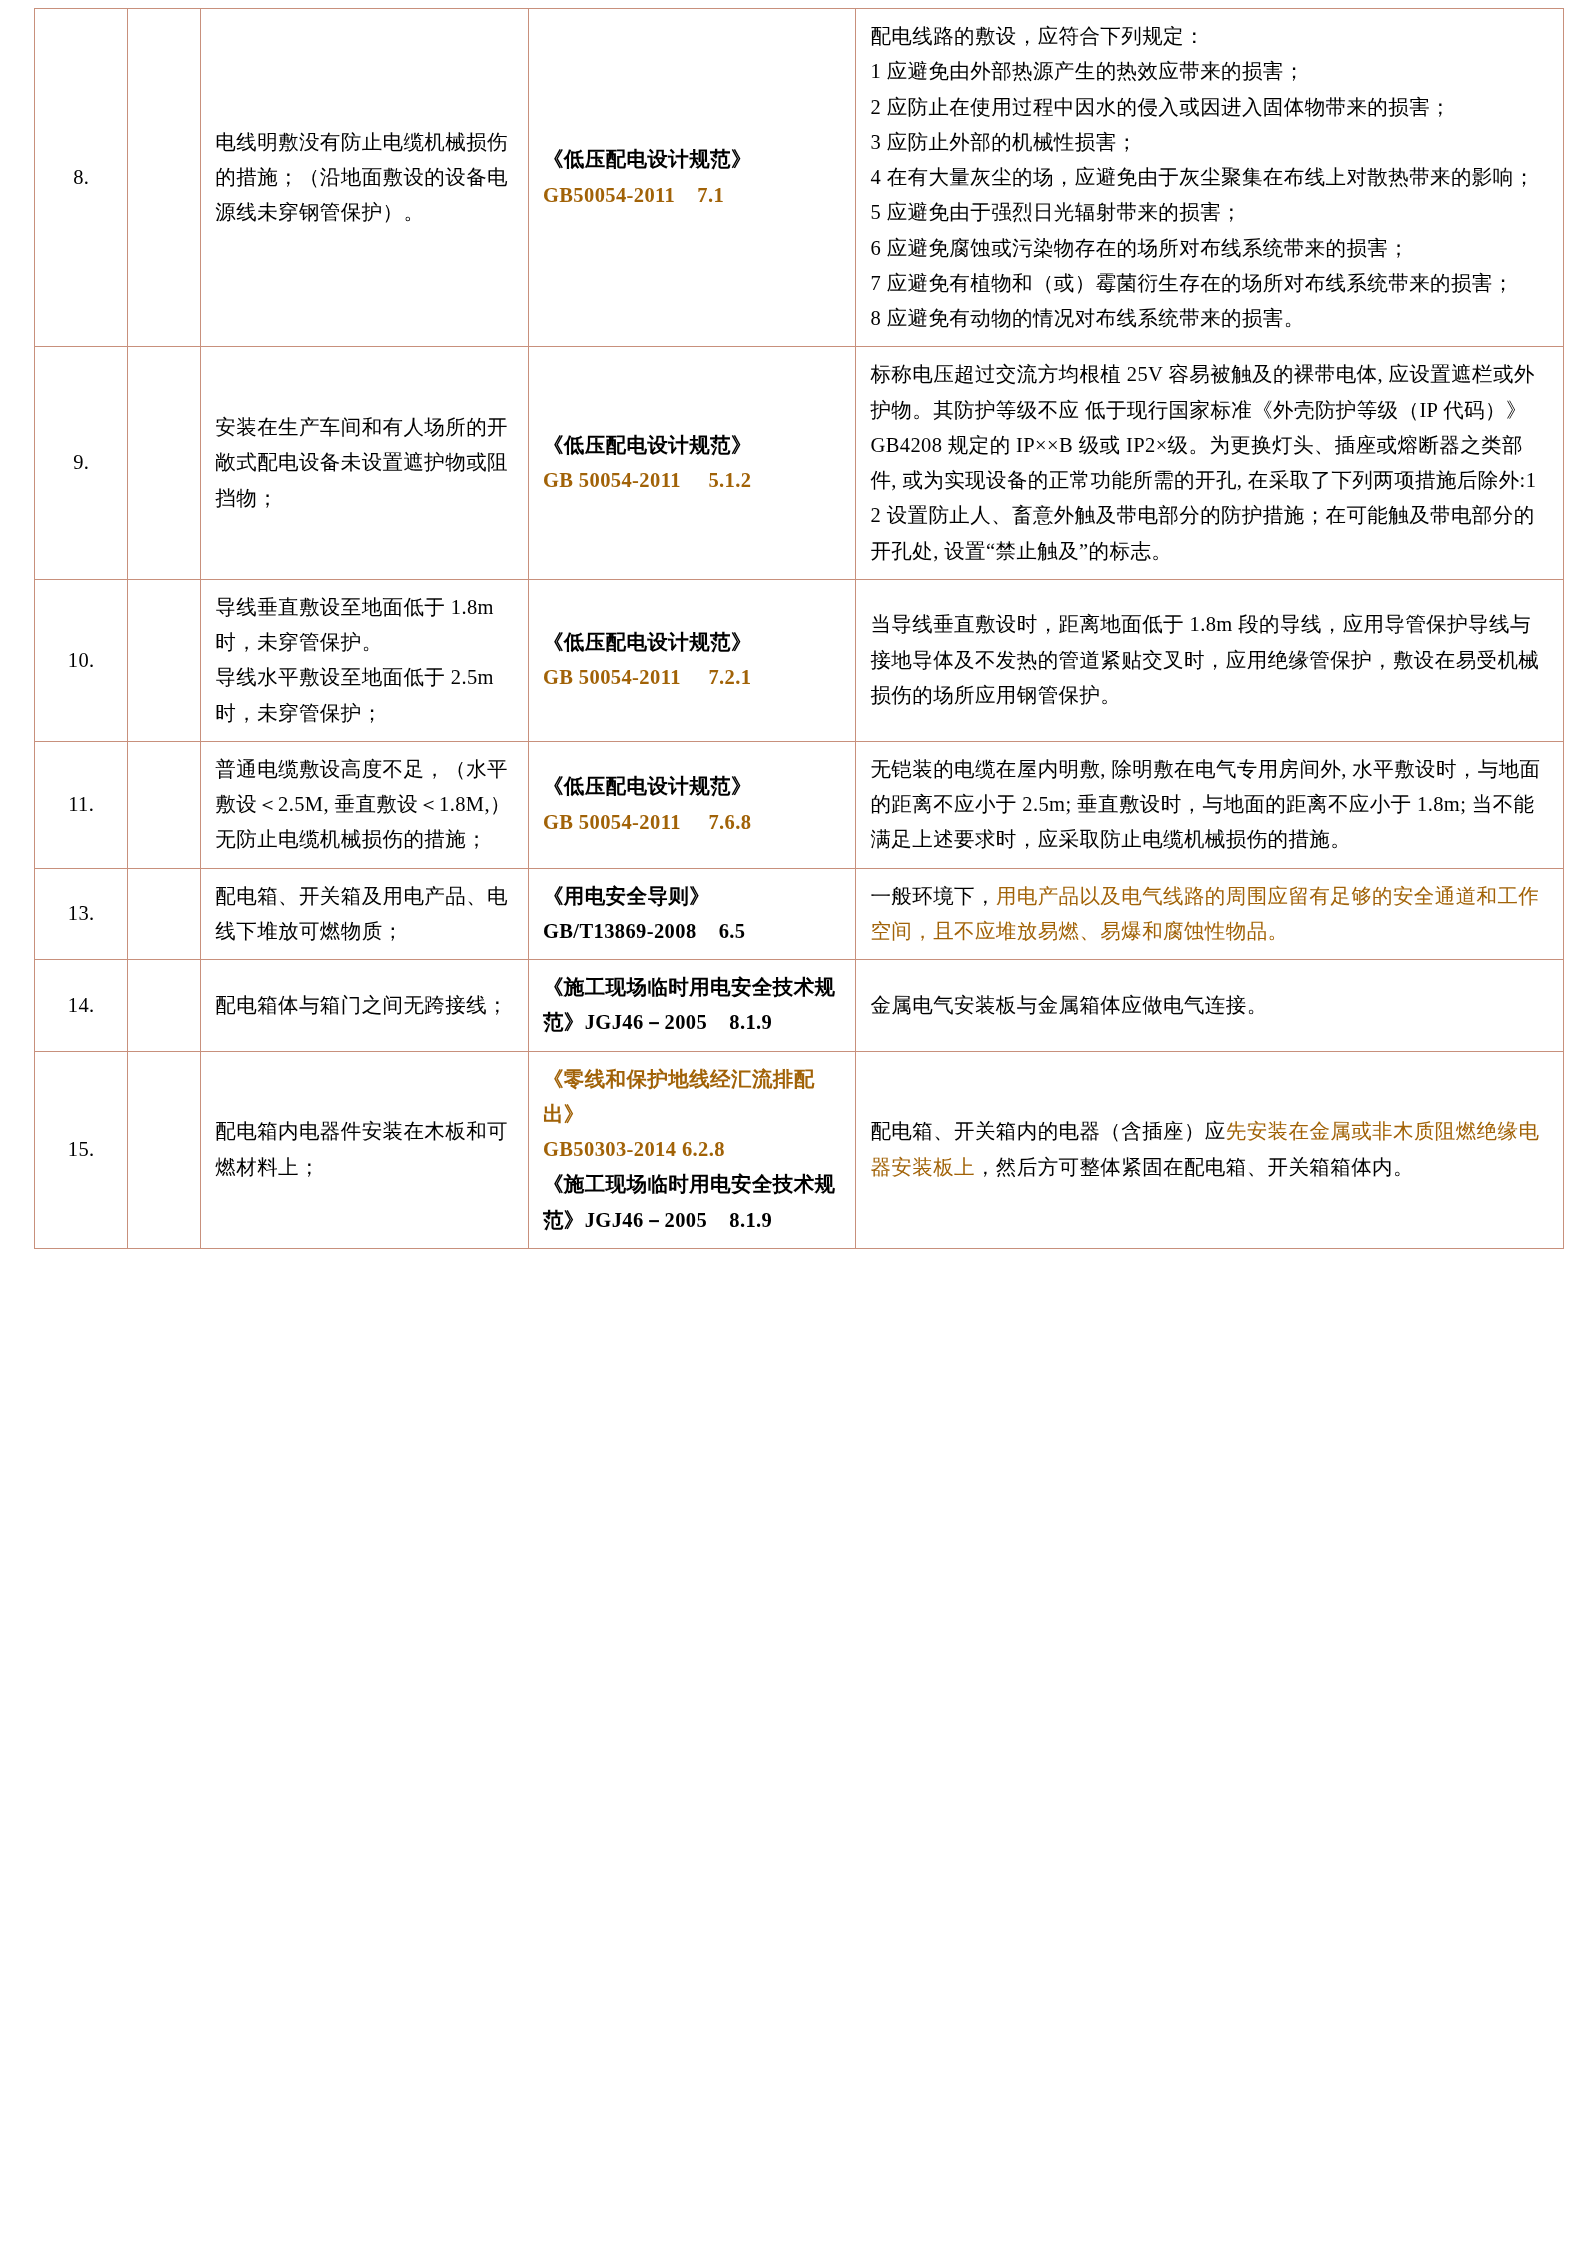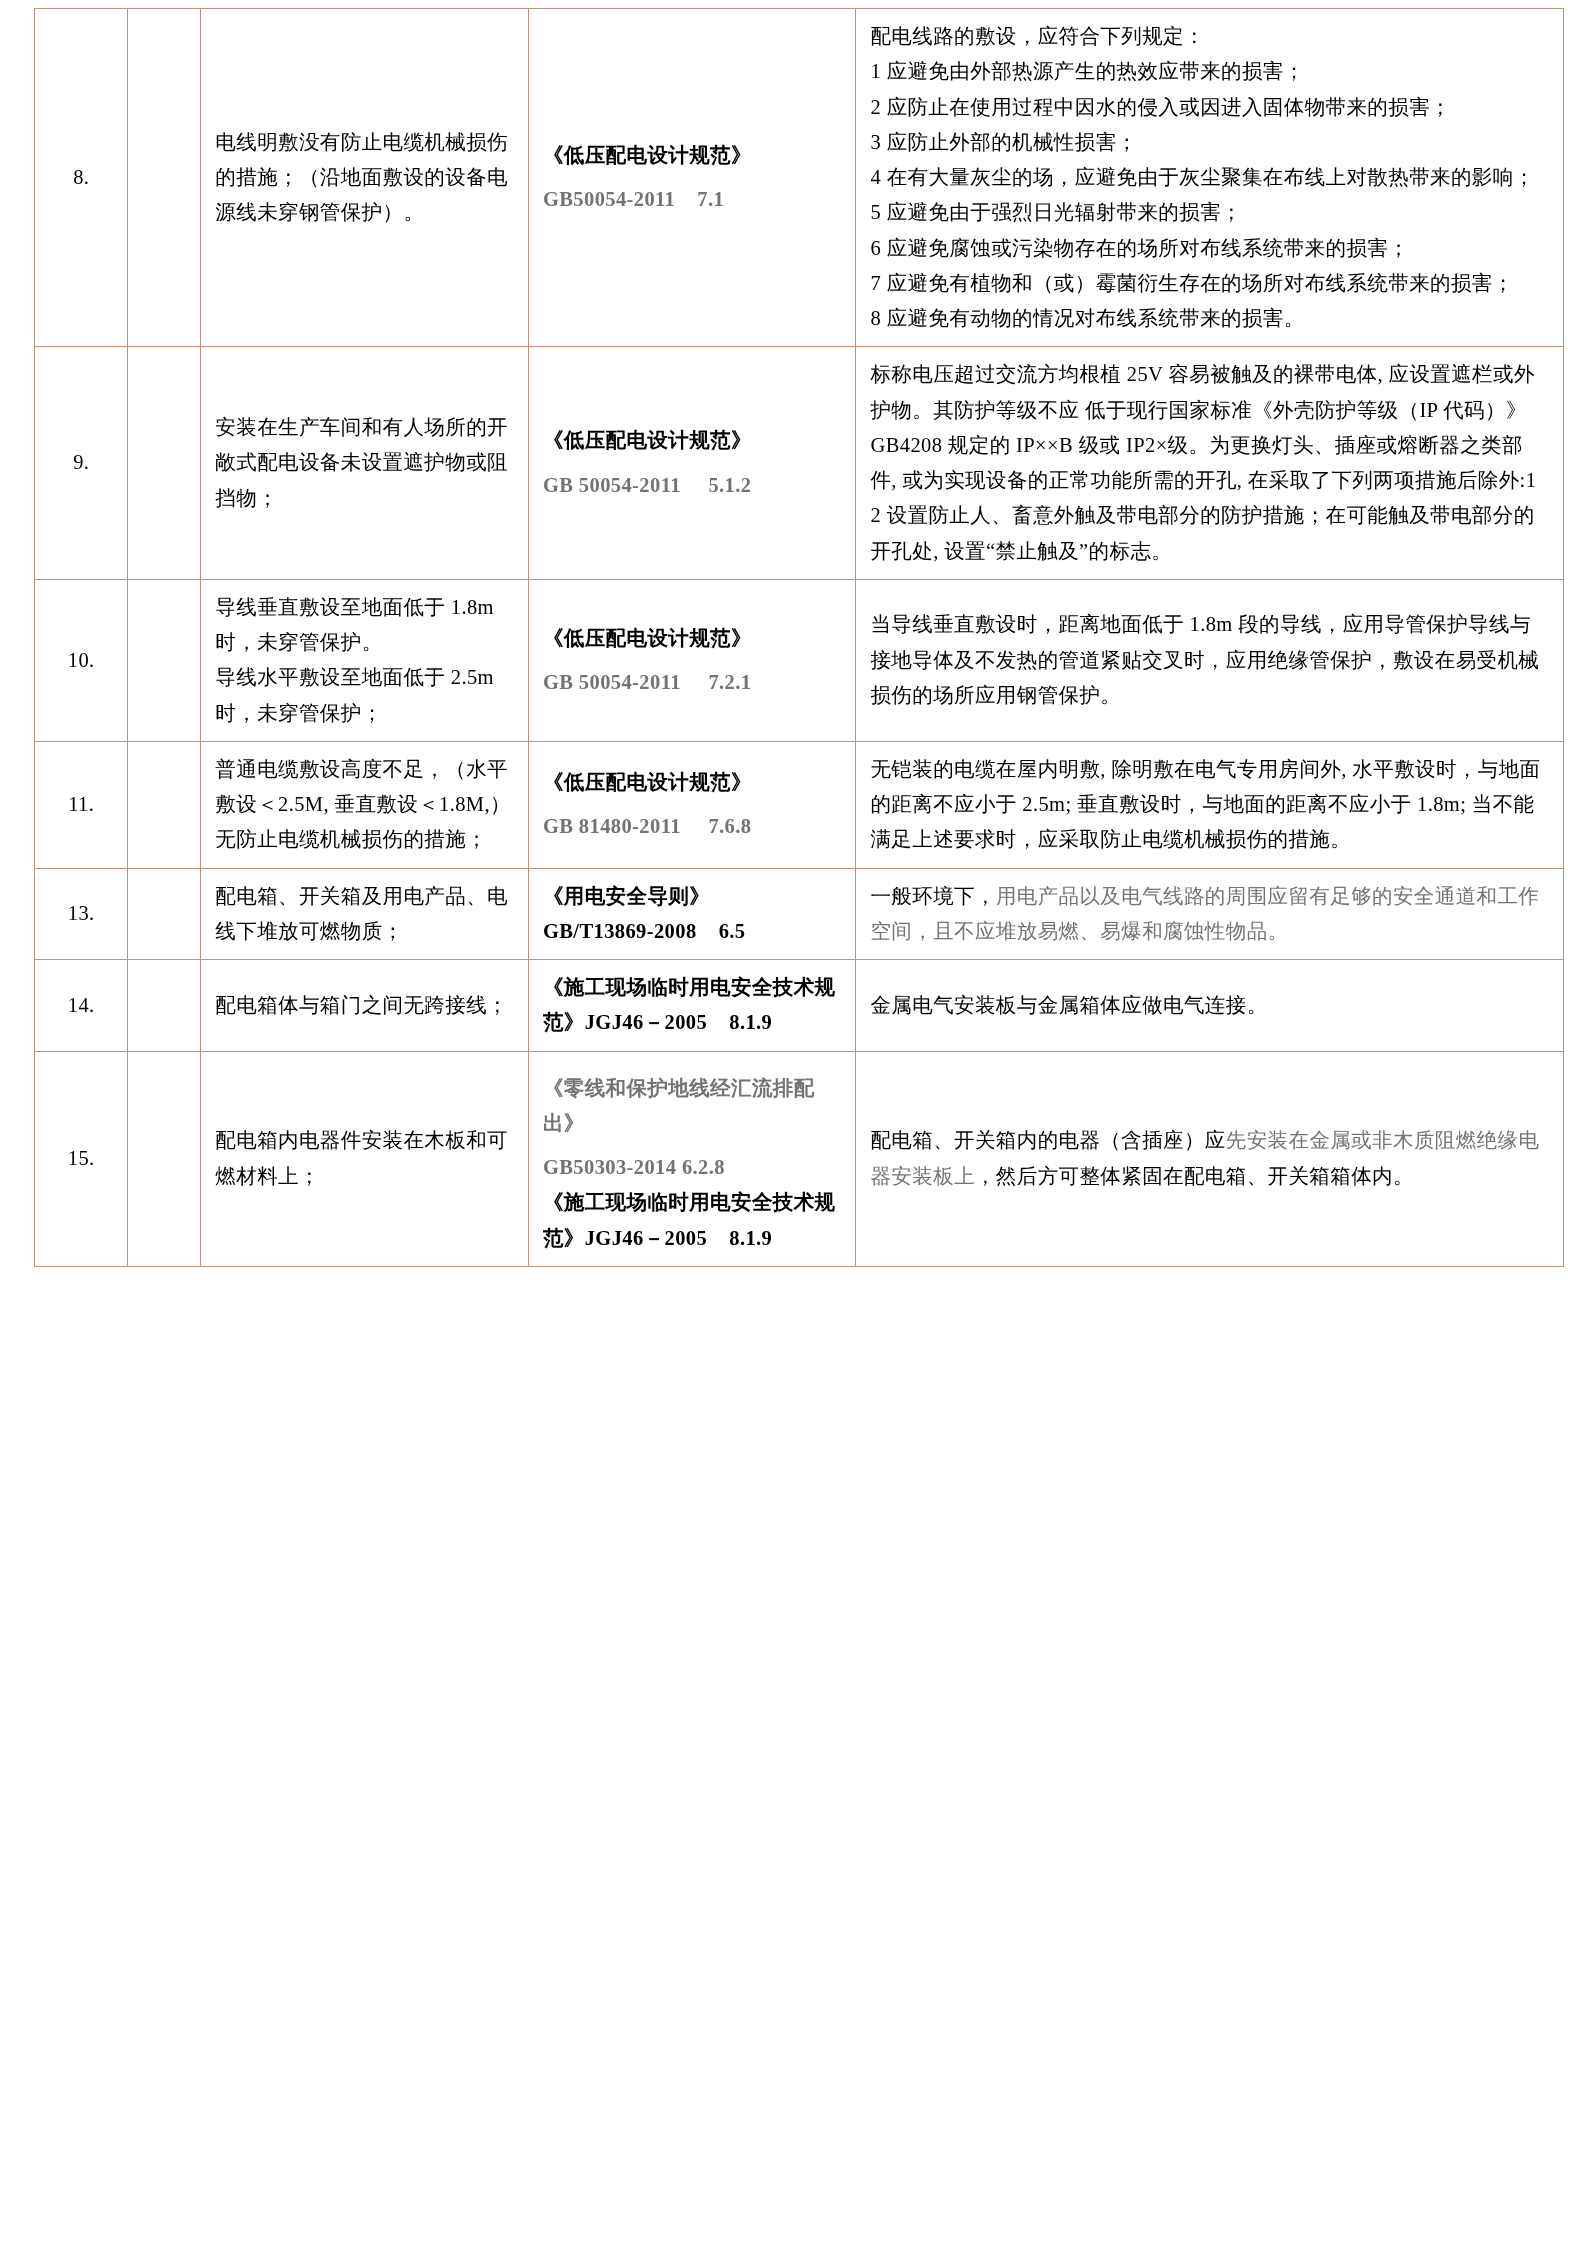--- a/index.html
+++ b/index.html
@@ -50,22 +50,21 @@
   td.col-std {
     width: 290px;
     vertical-align: middle;
     font-weight: bold;
   }
   td.col-desc {
     width: 660px;
     vertical-align: middle;
   }
   .red {
-    color: #737373;
-    margin-top: 9px;
+    color: #a16207;
   }
   .blk {
     color: #000000;
   }
   .cell-text {
     display: block;
     white-space: pre-wrap;
   }
   .desc-list .line {
     display: block;
@@ -147,21 +146,21 @@
       </tr>
 
       <tr>
         <td class="col-num">11.</td>
         <td class="col-blank"></td>
         <td class="col-item">
           <span class="cell-text">普通电缆敷设高度不足，（水平敷设＜2.5M, 垂直敷设＜1.8M,）无防止电缆机械损伤的措施；</span>
         </td>
         <td class="col-std">
           <span class="std-line blk">《低压配电设计规范》</span>
-          <span class="std-line red">GB 81480-2011     7.6.8</span>
+          <span class="std-line red">GB 50054-2011     7.6.8</span>
         </td>
         <td class="col-desc">
           <span class="line">无铠装的电缆在屋内明敷, 除明敷在电气专用房间外, 水平敷设时，与地面的距离不应小于 2.5m; 垂直敷设时，与地面的距离不应小于 1.8m; 当不能满足上述要求时，应采取防止电缆机械损伤的措施。</span>
         </td>
       </tr>
 
 
       <tr>
         <td class="col-num">13.</td>
         <td class="col-blank"></td>

